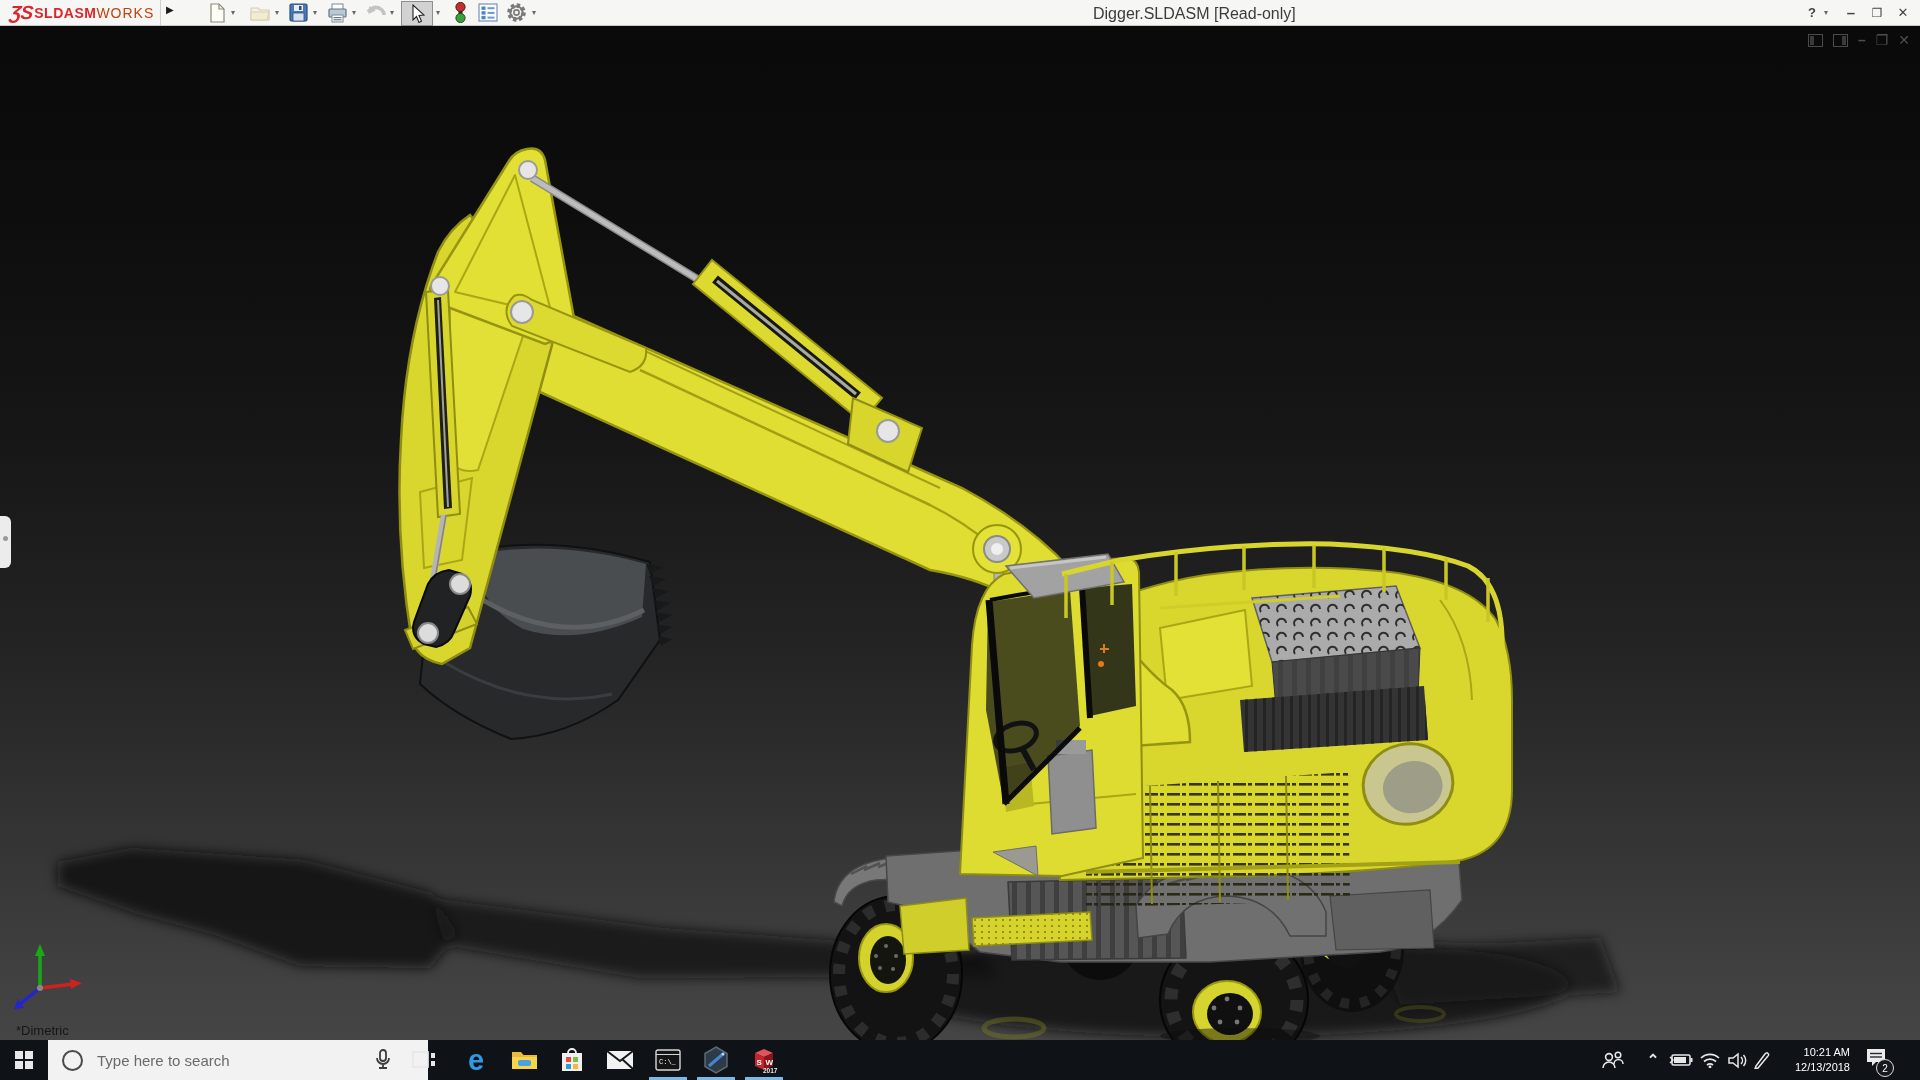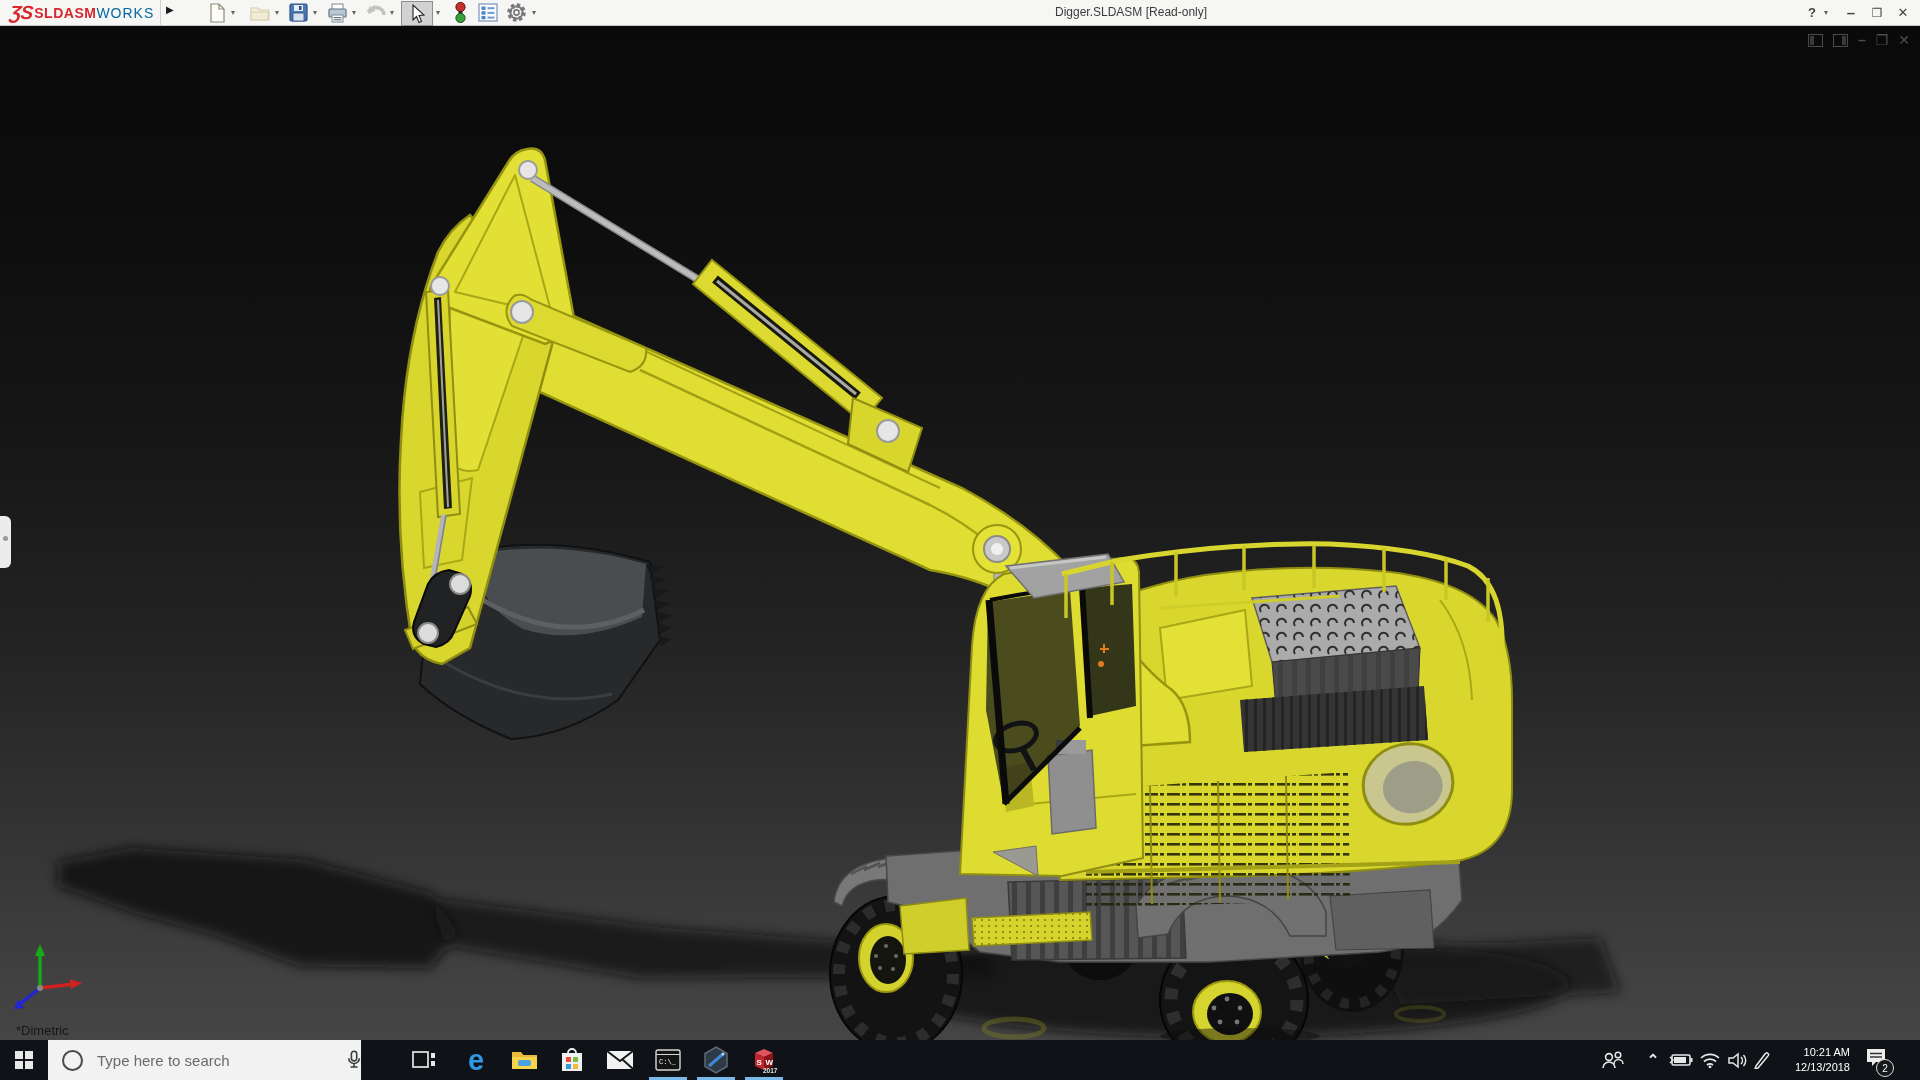--- a/index.html
+++ b/index.html
@@ -5,48 +5,48 @@
   html,body{margin:0;padding:0;background:#000;}
   .stage{position:relative;width:1920px;height:1080px;overflow:hidden;
          font-family:"Liberation Sans",sans-serif;-webkit-font-smoothing:antialiased;}
 
   
   .titlebar{position:absolute;left:0;top:0;width:1920px;height:25px;background:#f6f6f4;
             border-bottom:1px solid #c9c9c9;z-index:30;}
   .logo{position:absolute;left:10px;top:1px;height:23px;display:flex;align-items:center;cursor:pointer;}
   .logo-glyph{font-size:19px;font-weight:bold;font-style:italic;color:#d8282e;transform:skewX(-6deg);margin-right:2px;letter-spacing:-1px;}
   .logo-bold{font-size:14px;font-weight:bold;color:#d8282e;letter-spacing:.5px;}
-  .logo-light{font-size:14px;font-weight:normal;color:#0369a1;letter-spacing:1px;}
+  .logo-light{font-size:14px;font-weight:normal;color:#c2410c;letter-spacing:1px;}
   .logo-sep{position:absolute;left:160px;top:0;width:1px;height:25px;background:#d0d0d0;}
   .flyout{position:absolute;left:166px;top:4px;font-size:10px;color:#1a1a1a;cursor:pointer;}
   .tb-ico{position:absolute;top:2px;width:22px;height:21px;display:flex;align-items:center;justify-content:center;cursor:pointer;}
   .tb-caret{position:absolute;top:8px;font-size:8px;color:#666;cursor:pointer;}
   .sel-box{position:absolute;left:401px;top:1px;width:30px;height:23px;background:#d2d2d2;border:1px solid #8f8f8f;
            display:flex;align-items:center;justify-content:center;cursor:pointer;}
-  .win-title{position:absolute;left:1055px;top:5px;font-size:12px;color:#3c3c3c;white-space:nowrap;}
+  .win-title{position:absolute;left:1093px;top:5px;font-size:16px;color:#3c3c3c;white-space:nowrap;}
   .wc{position:absolute;top:0;height:25px;display:flex;align-items:center;justify-content:center;color:#444;cursor:pointer;}
 
   
   .viewport{position:absolute;left:0;top:26px;width:1920px;height:1014px;
     background:linear-gradient(180deg,#0a0a0a 0%,#0d0d0d 18%,#161616 40%,#242424 62%,#343434 80%,#414141 94%,#454545 100%);}
   .scene{position:absolute;left:0;top:0;}
   .mdi{position:absolute;right:10px;top:7px;display:flex;gap:10px;align-items:center;z-index:5;}
   .mdi-glyph{color:#4e4e4e;font-size:14px;line-height:14px;cursor:pointer;}
   .mdi-panel{width:13px;height:11px;border:1px solid #4a4a4a;position:relative;cursor:pointer;}
   .mdi-panel::after{content:"";position:absolute;top:1px;bottom:1px;width:4px;background:#3a3a3a;}
   .mdi-panel.l::after{left:1px;} .mdi-panel.r::after{right:1px;}
   .side-tab{position:absolute;left:0;top:490px;width:11px;height:52px;background:#ececec;
             border-radius:0 6px 6px 0;cursor:pointer;}
   .side-tab::after{content:"";position:absolute;left:3px;top:20px;width:5px;height:5px;border-radius:50%;background:#9a9a9a;}
   .view-label{position:absolute;left:16px;top:997px;font-size:13px;color:#161616;}
 
   
   .taskbar{position:absolute;left:0;top:1040px;width:1920px;height:40px;background:#0f1318;z-index:40;display:flex;align-items:center;}
   .start{position:absolute;left:0;top:0;width:48px;height:40px;display:flex;align-items:center;justify-content:center;cursor:pointer;}
-  .searchbox{position:absolute;left:48px;top:0;width:313px;height:40px;background:#f2f2f2;display:flex;align-items:center;cursor:text;}
+  .searchbox{position:absolute;left:48px;top:0;width:380px;height:40px;background:#f2f2f2;display:flex;align-items:center;cursor:text;}
   .search-circle{width:17px;height:17px;border:2.5px solid #4a4a4a;border-radius:50%;margin-left:14px;flex:0 0 auto;}
   .search-input{border:none;outline:none;background:transparent;font-size:15px;color:#5a5a5a;margin-left:12px;width:240px;
                 font-family:"Liberation Sans",sans-serif;}
   .search-input::placeholder{color:#6a6a6a;opacity:1;}
   .tb-slot{position:absolute;top:0;width:48px;height:40px;display:flex;align-items:center;justify-content:center;cursor:pointer;}
   .runline{position:absolute;bottom:0;left:5px;right:5px;height:3px;background:#79bbe8;}
   .edge-e{font-size:29px;font-weight:bold;color:#2f9ae3;line-height:29px;}
   .tray-ico{position:absolute;top:0;height:40px;display:flex;align-items:center;justify-content:center;cursor:pointer;}
   .clock{position:absolute;left:1772px;top:0;width:78px;height:40px;display:flex;flex-direction:column;
          align-items:flex-end;justify-content:center;color:#fff;font-size:11px;line-height:15px;cursor:default;}

